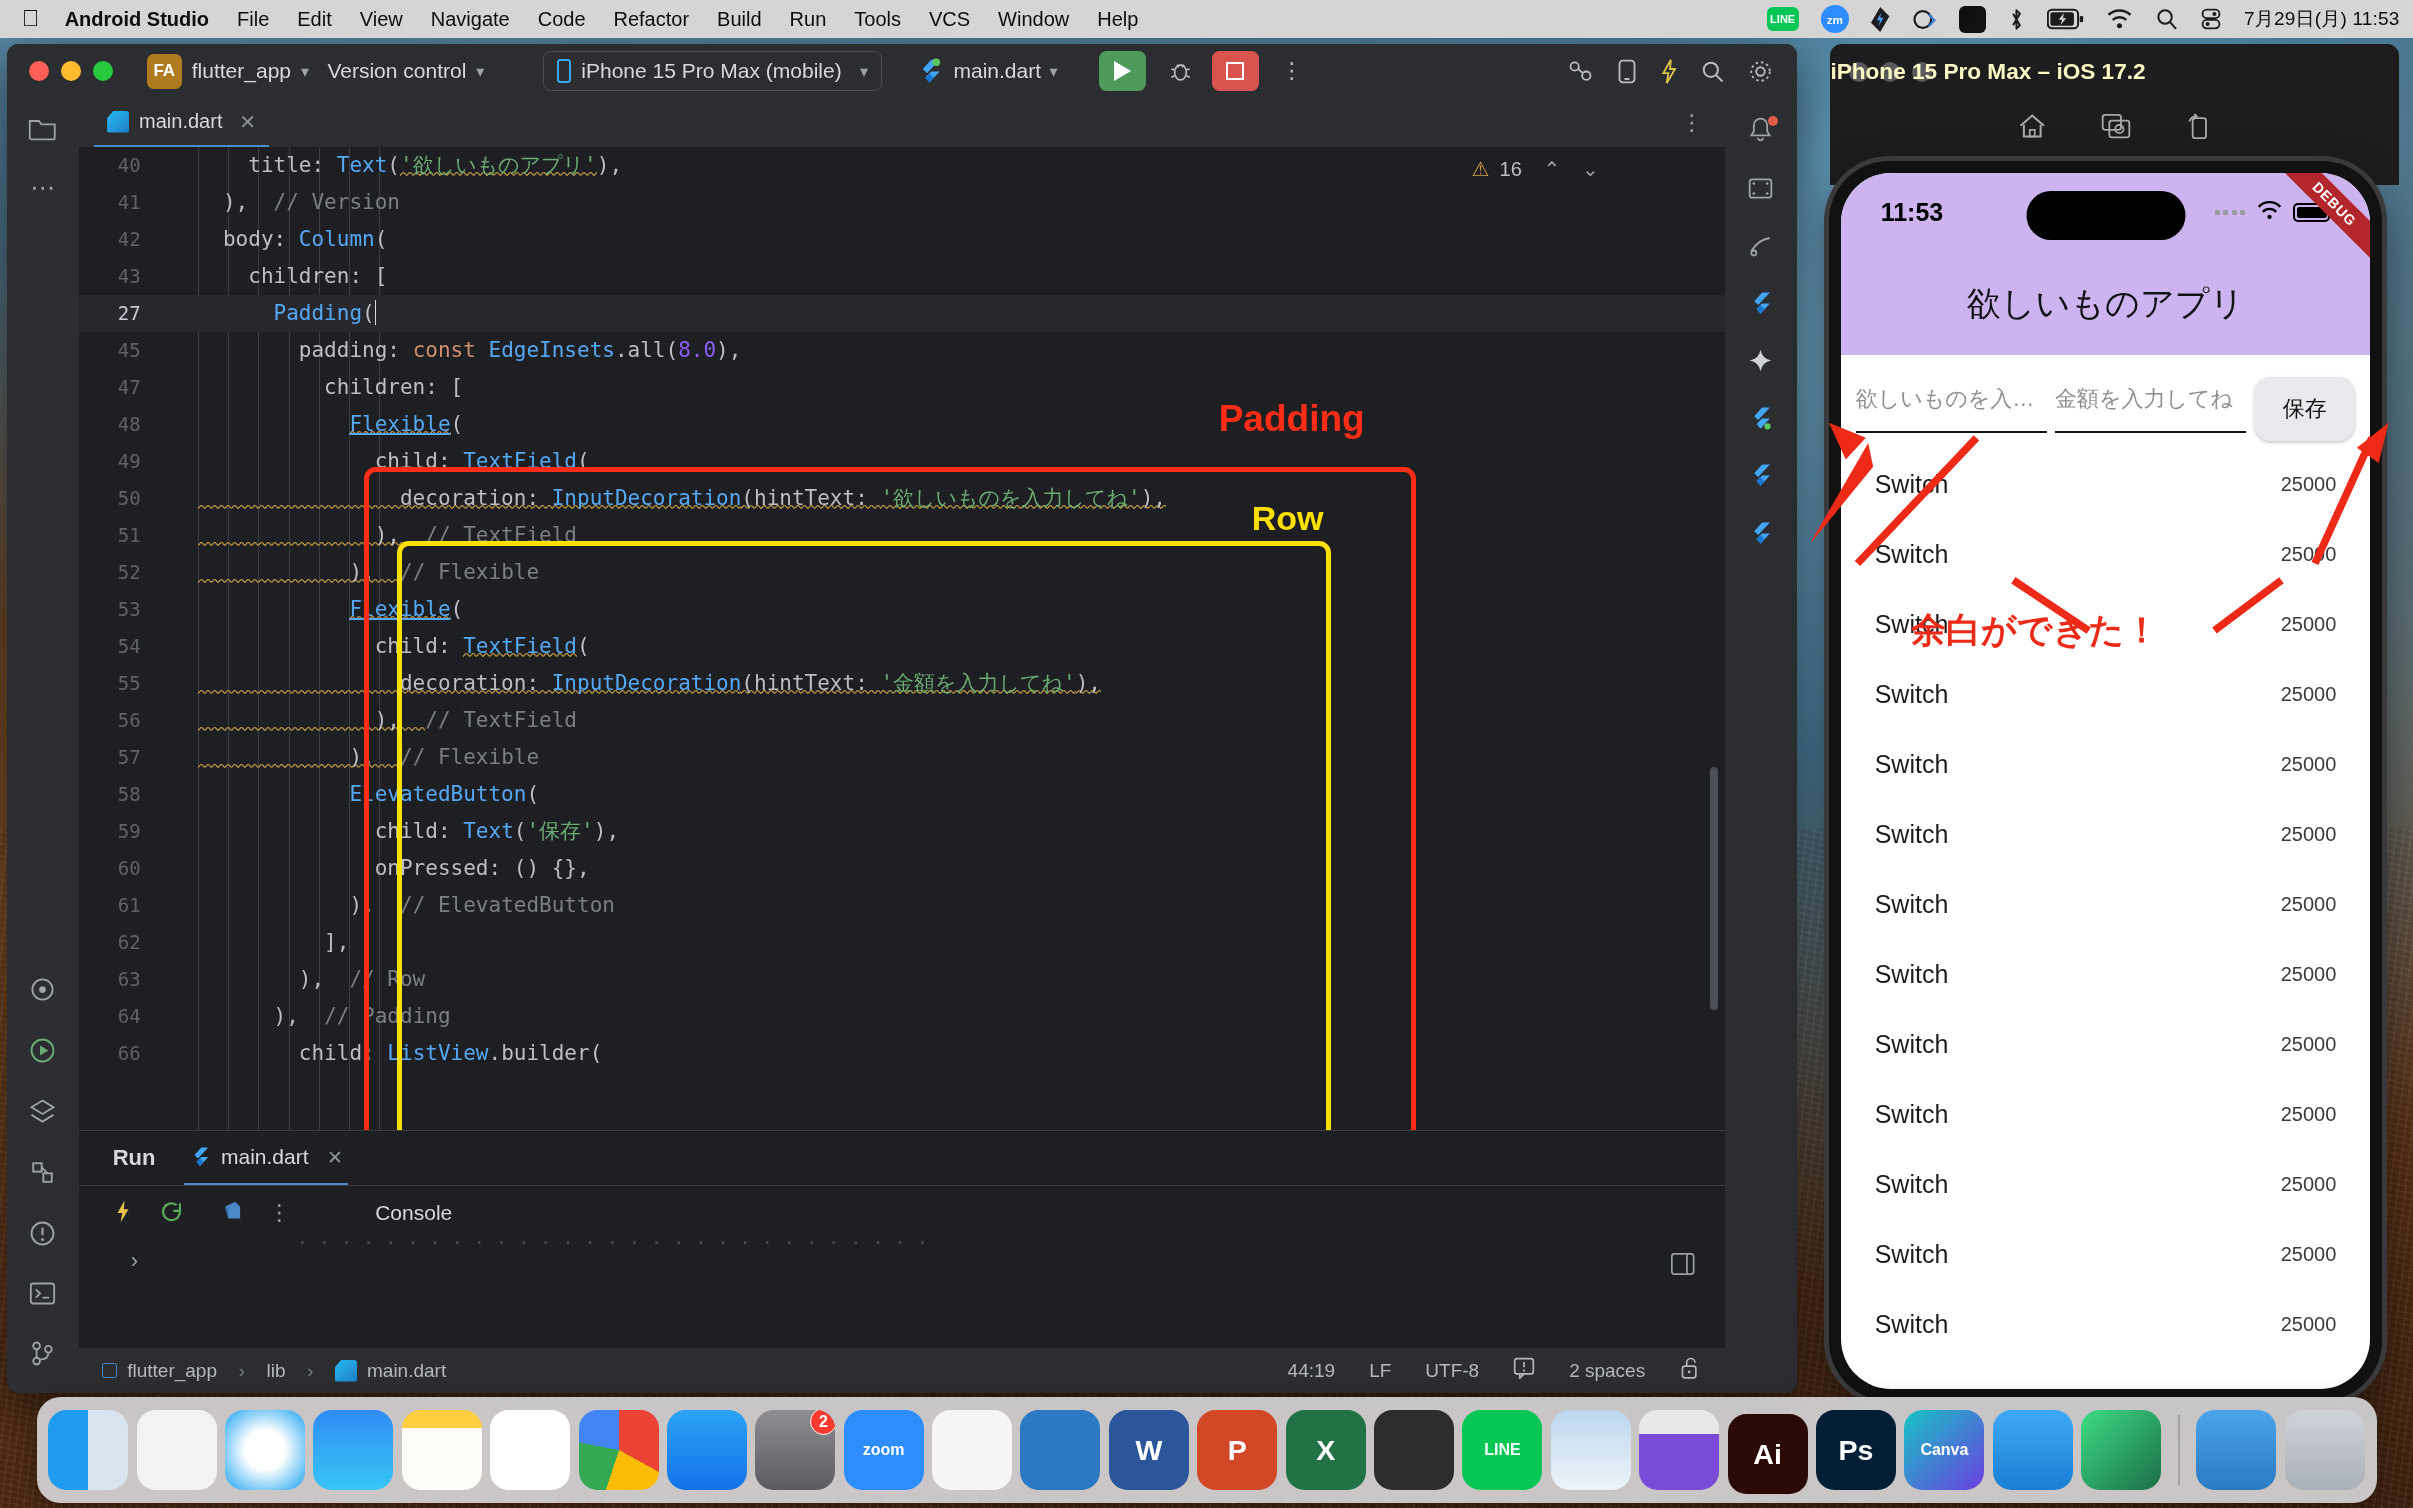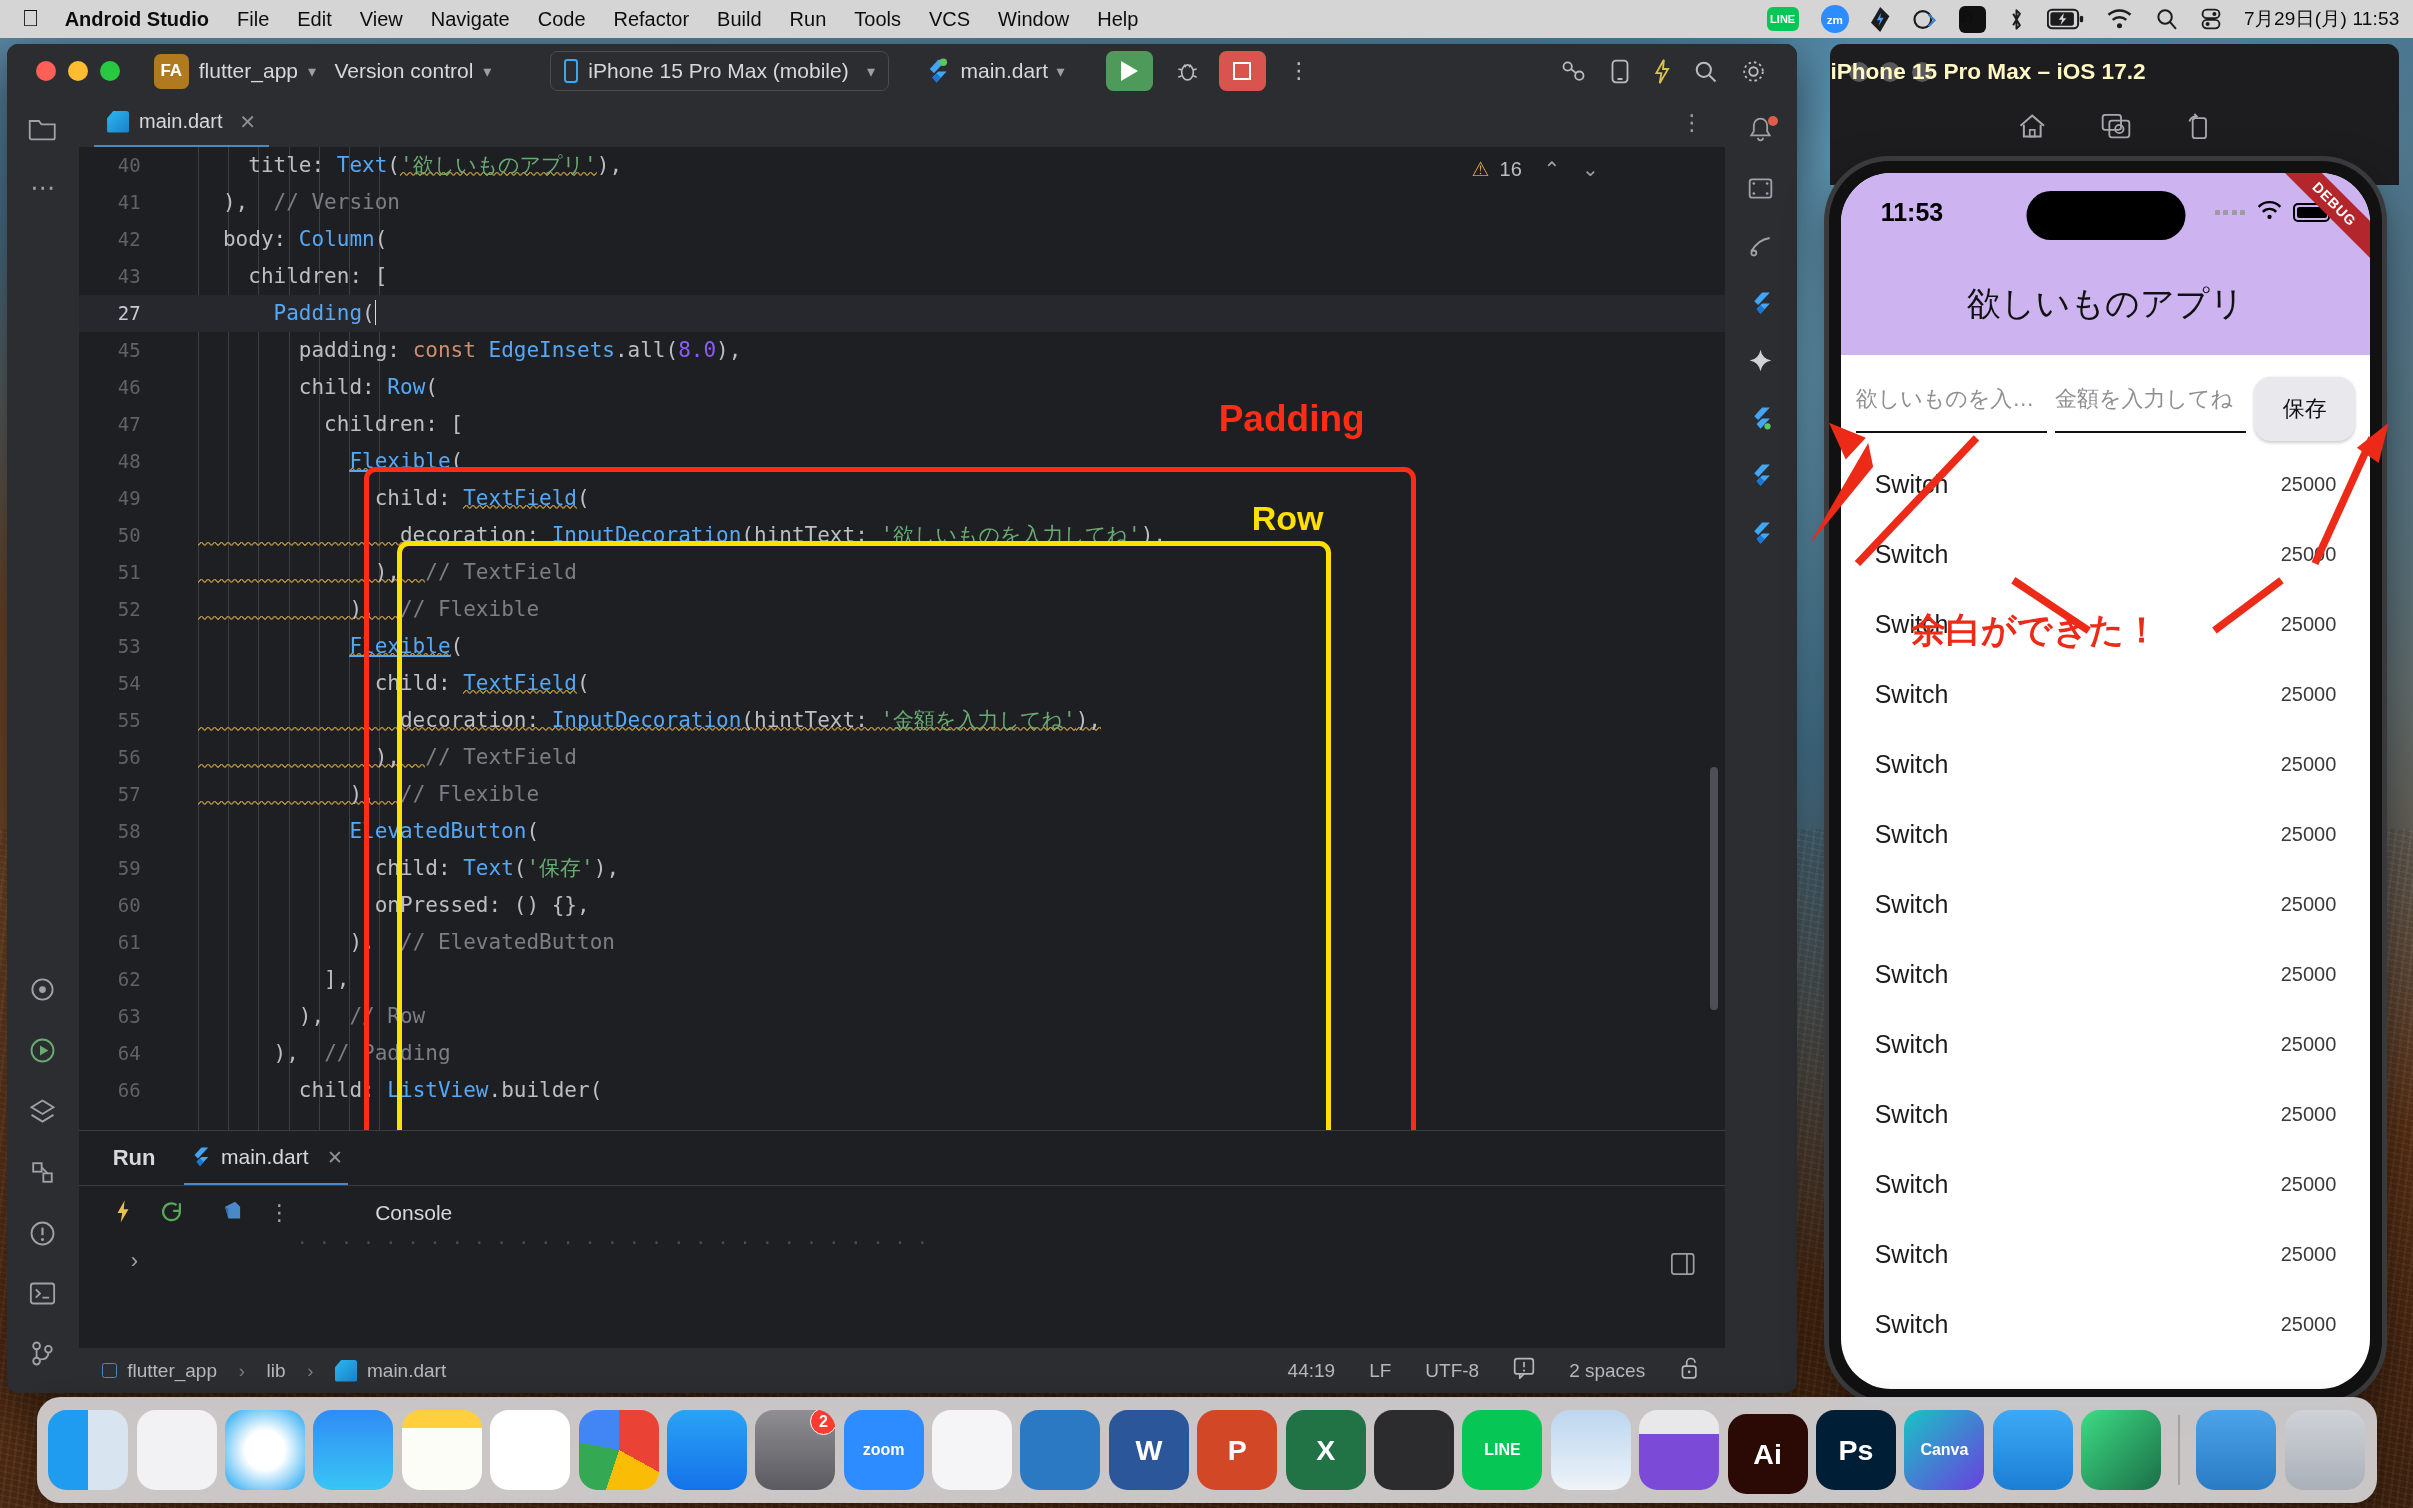--- a/index.html
+++ b/index.html
@@ -51,21 +51,21 @@
 
   
   .ide {
     position: absolute; left: 6.7px; top: 44px; width: 1790px; height: 1349px;
     background: #1e1f22; border-radius: 11.7px; overflow: hidden;
     box-shadow: 0 15px 50px rgba(0,0,0,.55);
     z-index: 20;
   }
   .ide-titlebar {
     height: 54px; background: #2b2d30; display: flex; align-items: center;
-    padding: 0 18px; gap: 0; position: relative;
+    padding: 0 11px; gap: 0; position: relative;
   }
   .traffic { display: flex; gap: 11.7px; margin-left: 11.7px; margin-right: 34px; }
   .tl { width: 20px; height: 20px; border-radius: 50%; }
   .tl.r { background: #ff5f57; } .tl.y { background: #febc2e; } .tl.g { background: #28c840; }
   .proj-badge {
     width: 35px; height: 35px; border-radius: 6.7px; background: #b07b1e;
     color: #fff; font-size: 17px; font-weight: bold;
     display:flex; align-items:center; justify-content:center; margin-right: 10px;
   }
   .tb-text { color: #d6d8dc; font-size: 21px; white-space: nowrap; }
@@ -520,21 +520,20 @@
               <div class="ig" style="left:151px"></div>
             <div class="ig" style="left:181px"></div>
           </div>
           <div class="code-area" id="code-area">
               <div class="code-line"><div class="ln">40</div><div class="gut"></div><div class="ctext"><span class="pln">    title: </span><span class="typ">Text</span><span class="pln">(</span><span class="str sq">'欲しいものアプリ'</span><span class="pln">),</span></div></div>
               <div class="code-line"><div class="ln">41</div><div class="gut"></div><div class="ctext"><span class="pln">  ),  </span><span class="cmt">// Version</span></div></div>
               <div class="code-line"><div class="ln">42</div><div class="gut"></div><div class="ctext"><span class="pln">  body: </span><span class="typ">Column</span><span class="pln">(</span></div></div>
               <div class="code-line"><div class="ln">43</div><div class="gut"></div><div class="ctext"><span class="pln">    children: [</span></div></div>
               <div class="code-line current"><div class="ln cur">27</div><div class="gut"></div><div class="ctext"><span class="pln">      </span><span class="typ">Padding</span><span class="pln">(</span><span class="caret"></span></div></div>
               <div class="code-line"><div class="ln">45</div><div class="gut"></div><div class="ctext"><span class="pln">        padding: </span><span class="kw">const</span><span class="pln"> </span><span class="typ">EdgeInsets</span><span class="pln">.all(</span><span class="num">8.0</span><span class="pln">),</span></div></div>
-              <div class="code-line"><div class="ln">46</div><div class="gut"></div><div class="ctext"><span class="pln">        child: </span><span class="typ">Row</span><span class="pln">(</span></div></div>
               <div class="code-line"><div class="ln">47</div><div class="gut"></div><div class="ctext"><span class="pln">          children: [</span></div></div>
               <div class="code-line"><div class="ln">48</div><div class="gut"></div><div class="ctext"><span class="pln">            </span><span class="typ u-und sq">Flexible</span><span class="pln">(</span></div></div>
               <div class="code-line"><div class="ln">49</div><div class="gut"></div><div class="ctext"><span class="pln">              child: </span><span class="typ sq">TextField</span><span class="pln">(</span></div></div>
               <div class="code-line"><div class="ln">50</div><div class="gut"></div><div class="ctext"><span class="pln sq">                decoration: </span><span class="typ sq">InputDecoration</span><span class="pln sq">(hintText: </span><span class="str sq">'欲しいものを入力してね'</span><span class="pln sq">),</span></div></div>
               <div class="code-line"><div class="ln">51</div><div class="gut"></div><div class="ctext"><span class="pln sq">              ),  </span><span class="cmt">// TextField</span></div></div>
               <div class="code-line"><div class="ln">52</div><div class="gut"></div><div class="ctext"><span class="pln sq">            ),  </span><span class="cmt">// Flexible</span></div></div>
               <div class="code-line"><div class="ln">53</div><div class="gut"></div><div class="ctext"><span class="pln">            </span><span class="typ u-und sq">Flexible</span><span class="pln">(</span></div></div>
               <div class="code-line"><div class="ln">54</div><div class="gut"></div><div class="ctext"><span class="pln">              child: </span><span class="typ sq">TextField</span><span class="pln">(</span></div></div>
               <div class="code-line"><div class="ln">55</div><div class="gut"></div><div class="ctext"><span class="pln sq">                decoration: </span><span class="typ sq">InputDecoration</span><span class="pln sq">(hintText: </span><span class="str sq">'金額を入力してね'</span><span class="pln sq">),</span></div></div>
               <div class="code-line"><div class="ln">56</div><div class="gut"></div><div class="ctext"><span class="pln sq">              ),  </span><span class="cmt">// TextField</span></div></div>

